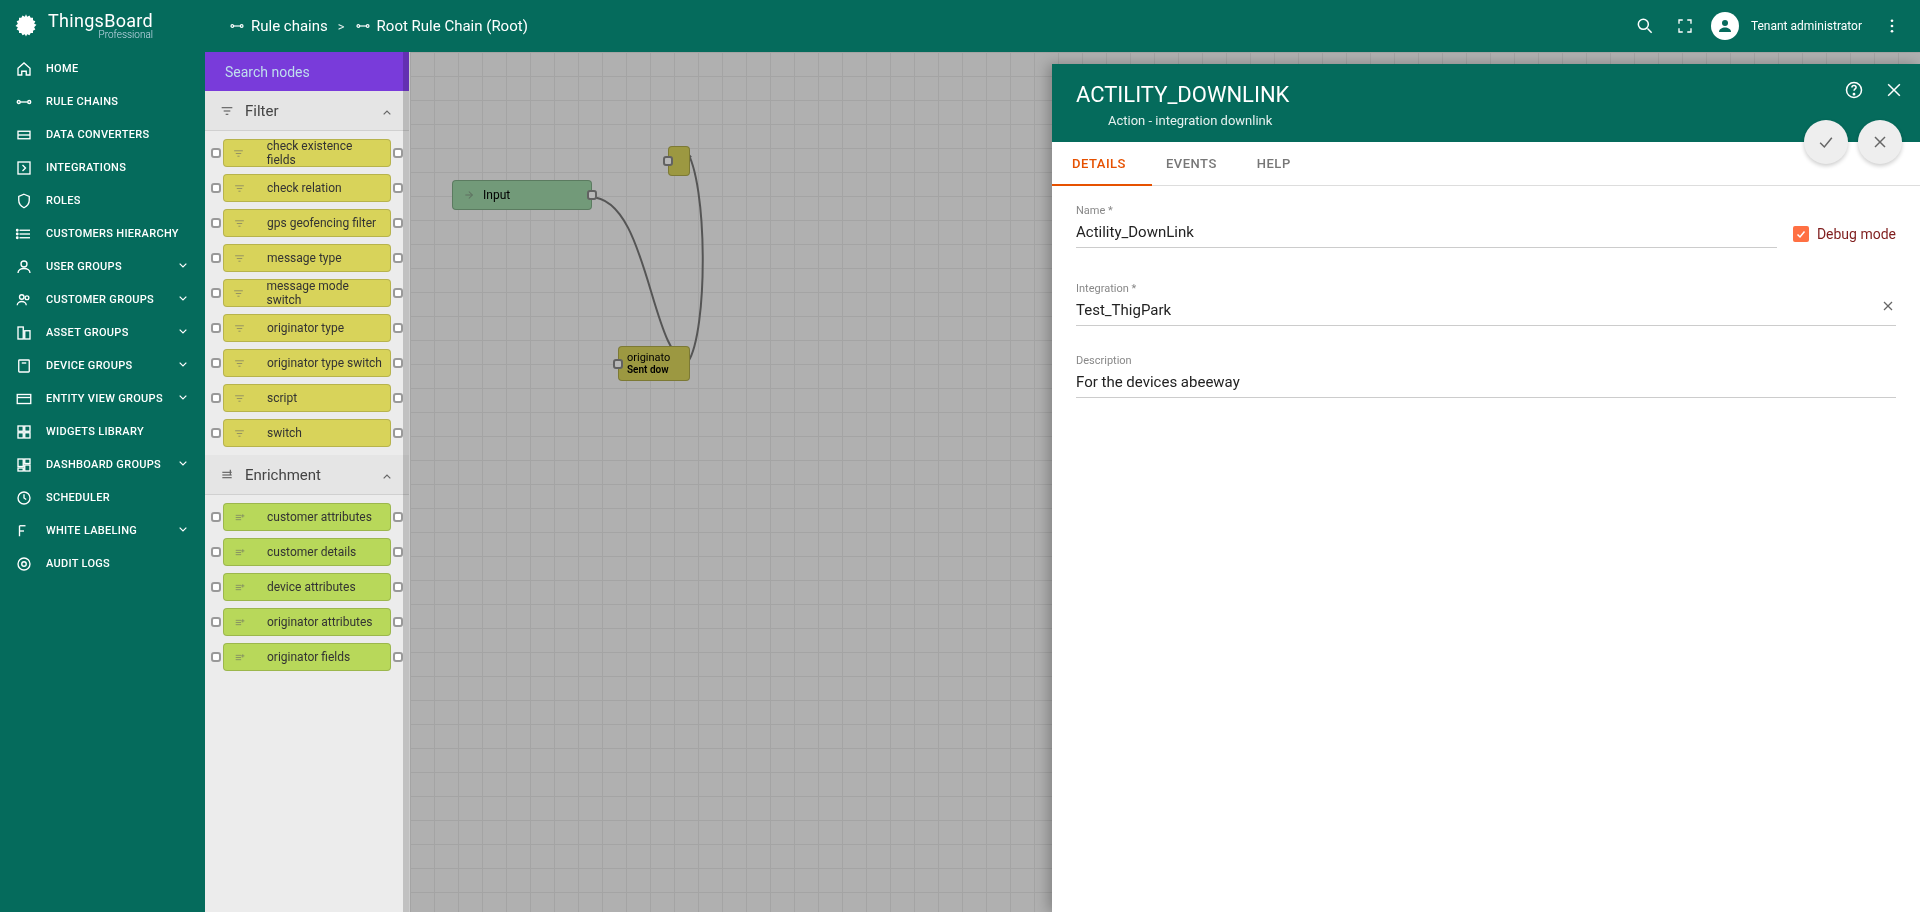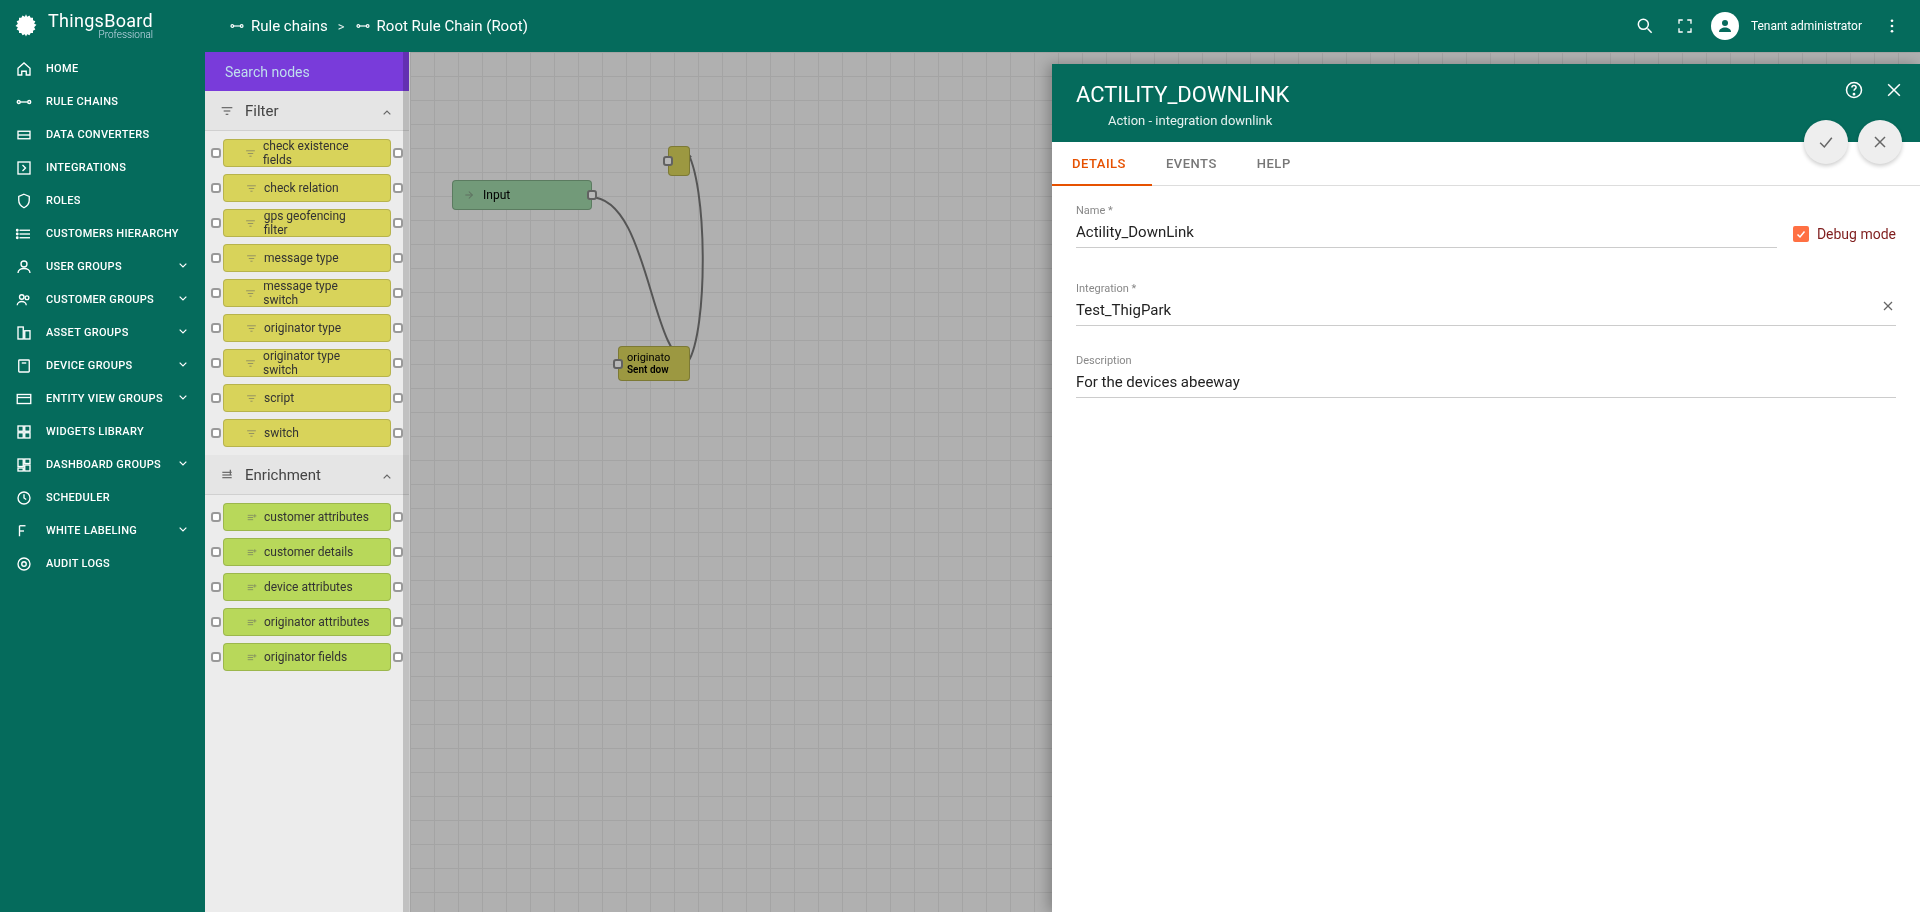--- a/index.html
+++ b/index.html
@@ -34,21 +34,21 @@
 .palette { width:205px; background:#ececec; display:flex; flex-direction:column; border-right:1px solid #ccc; position:relative; }
 .palette::after { content:""; position:absolute; top:0; right:0; bottom:0; width:6px; background:rgba(0,0,0,.18); }
 .search-row { height:39px; background:#6d28d9; opacity:.9; display:flex; align-items:center; padding:0 10px; gap:10px; color:#bfe; }
 .search-row input { flex:1; background:transparent; border:none; outline:none; color:#fff; font-size:14px; }
 .search-row input::placeholder { color:#bde; }
 .group-hdr { height:40px; background:#e5e5e5; display:flex; align-items:center; padding:0 14px; gap:10px; font-size:15px; color:#444; border-bottom:1px solid #d0d0d0; cursor:pointer; }
 .group-hdr .chev { margin-left:auto; transform:rotate(180deg); }
 .group-body { padding:8px 6px; display:flex; flex-direction:column; gap:7px; overflow-y:auto; }
 .node { display:flex; align-items:center; gap:2px; }
 .handle { width:10px; height:10px; border:2px solid #999; border-radius:3px; background:#fff; flex-shrink:0; }
-.chip { flex:1; height:28px; border-radius:4px; display:flex; align-items:center; padding:0 20px; gap:6px; font-size:12px; color:#333; border:1px solid rgba(0,0,0,.15); cursor:grab; }
+.chip { flex:1; height:28px; border-radius:4px; display:flex; align-items:center; padding:0 8px; gap:21px; font-size:12px; color:#333; border:1px solid rgba(0,0,0,.15); cursor:grab; }
 .chip-filter { background:#d8d35a; }
 .chip-enrich { background:#b8d85a; }
 .chip-ico { width:14px; height:14px; display:flex; align-items:center; justify-content:center; opacity:.6; }
 .palette-scroll { flex:1; overflow-y:auto; }
 
 
 .canvas-wrap { flex:1; position:relative; background:#f4f4f4; }
 .canvas-wrap::before { content:"";position:absolute;inset:0;
   background-image: linear-gradient(#e3e3e3 1px, transparent 1px), linear-gradient(90deg,#e3e3e3 1px, transparent 1px);
   background-size: 24px 24px; }
@@ -420,21 +420,21 @@
           <div class="node">
             <span class="handle"></span>
             <span class="chip chip-filter">
               <span class="chip-ico">
                 <svg viewBox="0 0 24 24" width="13" height="13" class="ic-g">
                   <line x1="4" y1="7" x2="20" y2="7"></line>
                   <line x1="7" y1="12" x2="17" y2="12"></line>
                   <line x1="10" y1="17" x2="14" y2="17"></line>
                 </svg>
               </span>
-              <span>message type switch</span>
+              <span>message mode switch</span>
             </span>
             <span class="handle"></span>
           </div>
           <div class="node">
             <span class="handle"></span>
             <span class="chip chip-filter">
               <span class="chip-ico">
                 <svg viewBox="0 0 24 24" width="13" height="13" class="ic-g">
                   <line x1="4" y1="7" x2="20" y2="7"></line>
                   <line x1="7" y1="12" x2="17" y2="12"></line>

